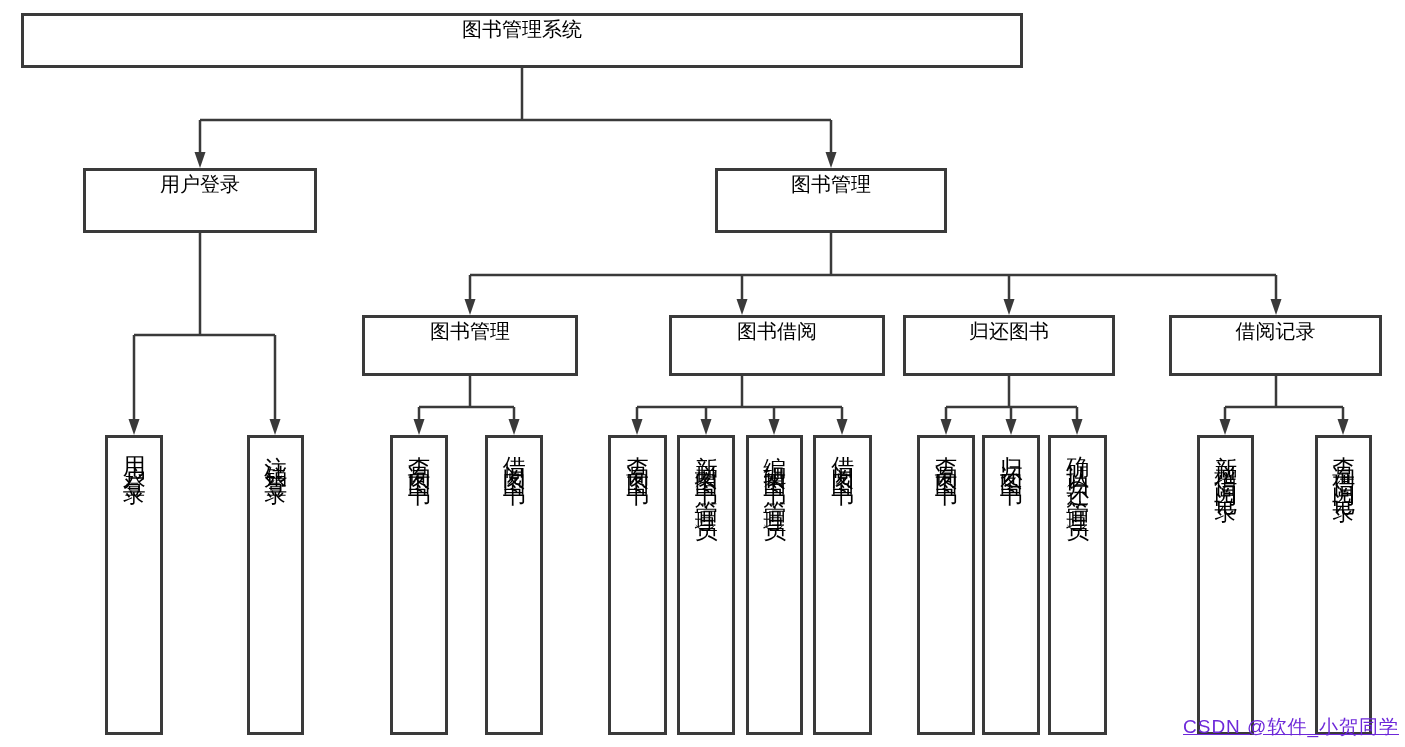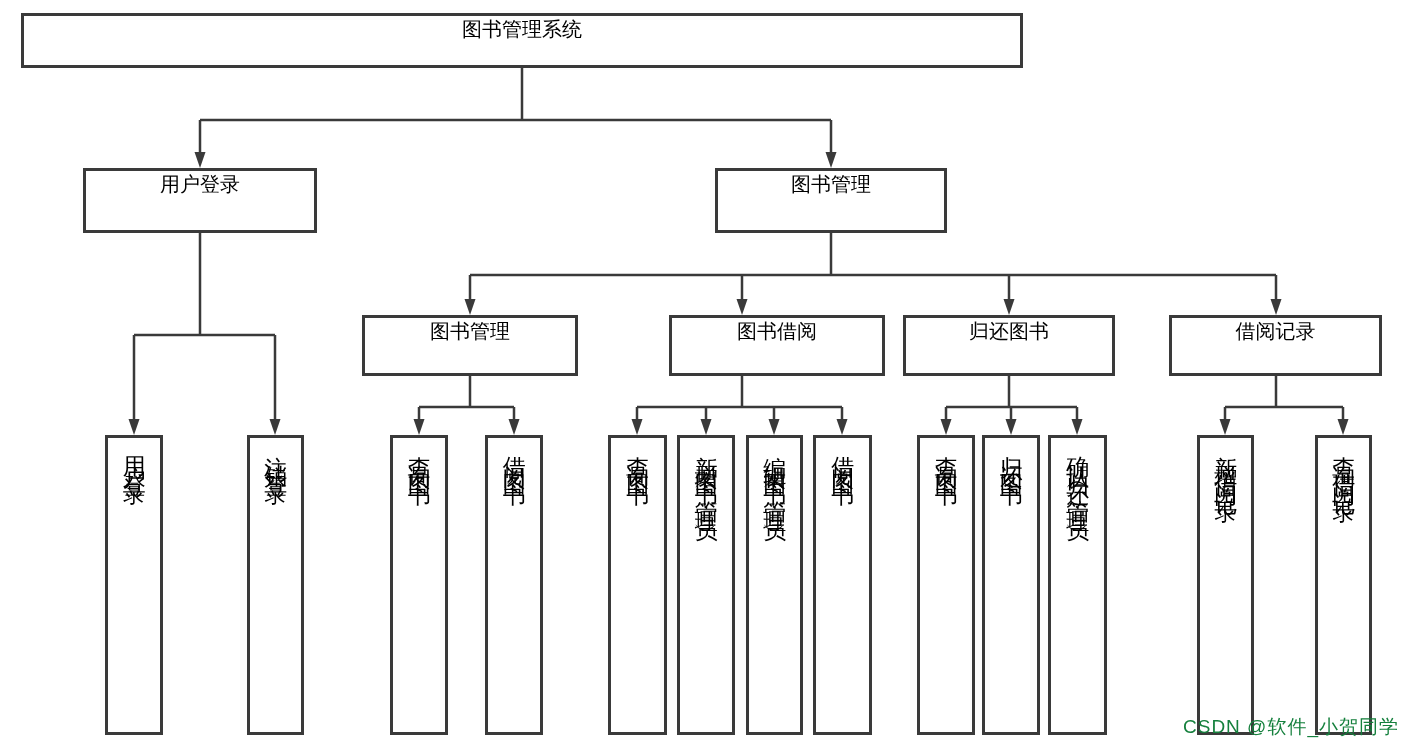--- a/index.html
+++ b/index.html
@@ -24,24 +24,25 @@
     text-orientation:mixed;
     font-size:23px;
     letter-spacing:9px;
     line-height:1.1;
   }
   .watermark{
     position:absolute;
     left:1183px;
     top:714px;
     font-size:19px;
-    color:#15803d;
+    color:#6d28d9;
     letter-spacing:1px;
     z-index:5;
     white-space:nowrap;
+    text-decoration:underline;
   }
 </style>
 </head>
 <body>
 
 <div class="stage">
 
   <svg class="connectors" width="1405" height="747" viewBox="0 0 1405 747" fill="none" stroke="#3a3a3a" stroke-width="2.5">
 
     <path d="M522,68 V120 M200,120 H831 M200,120 V153 M831,120 V153"></path>

